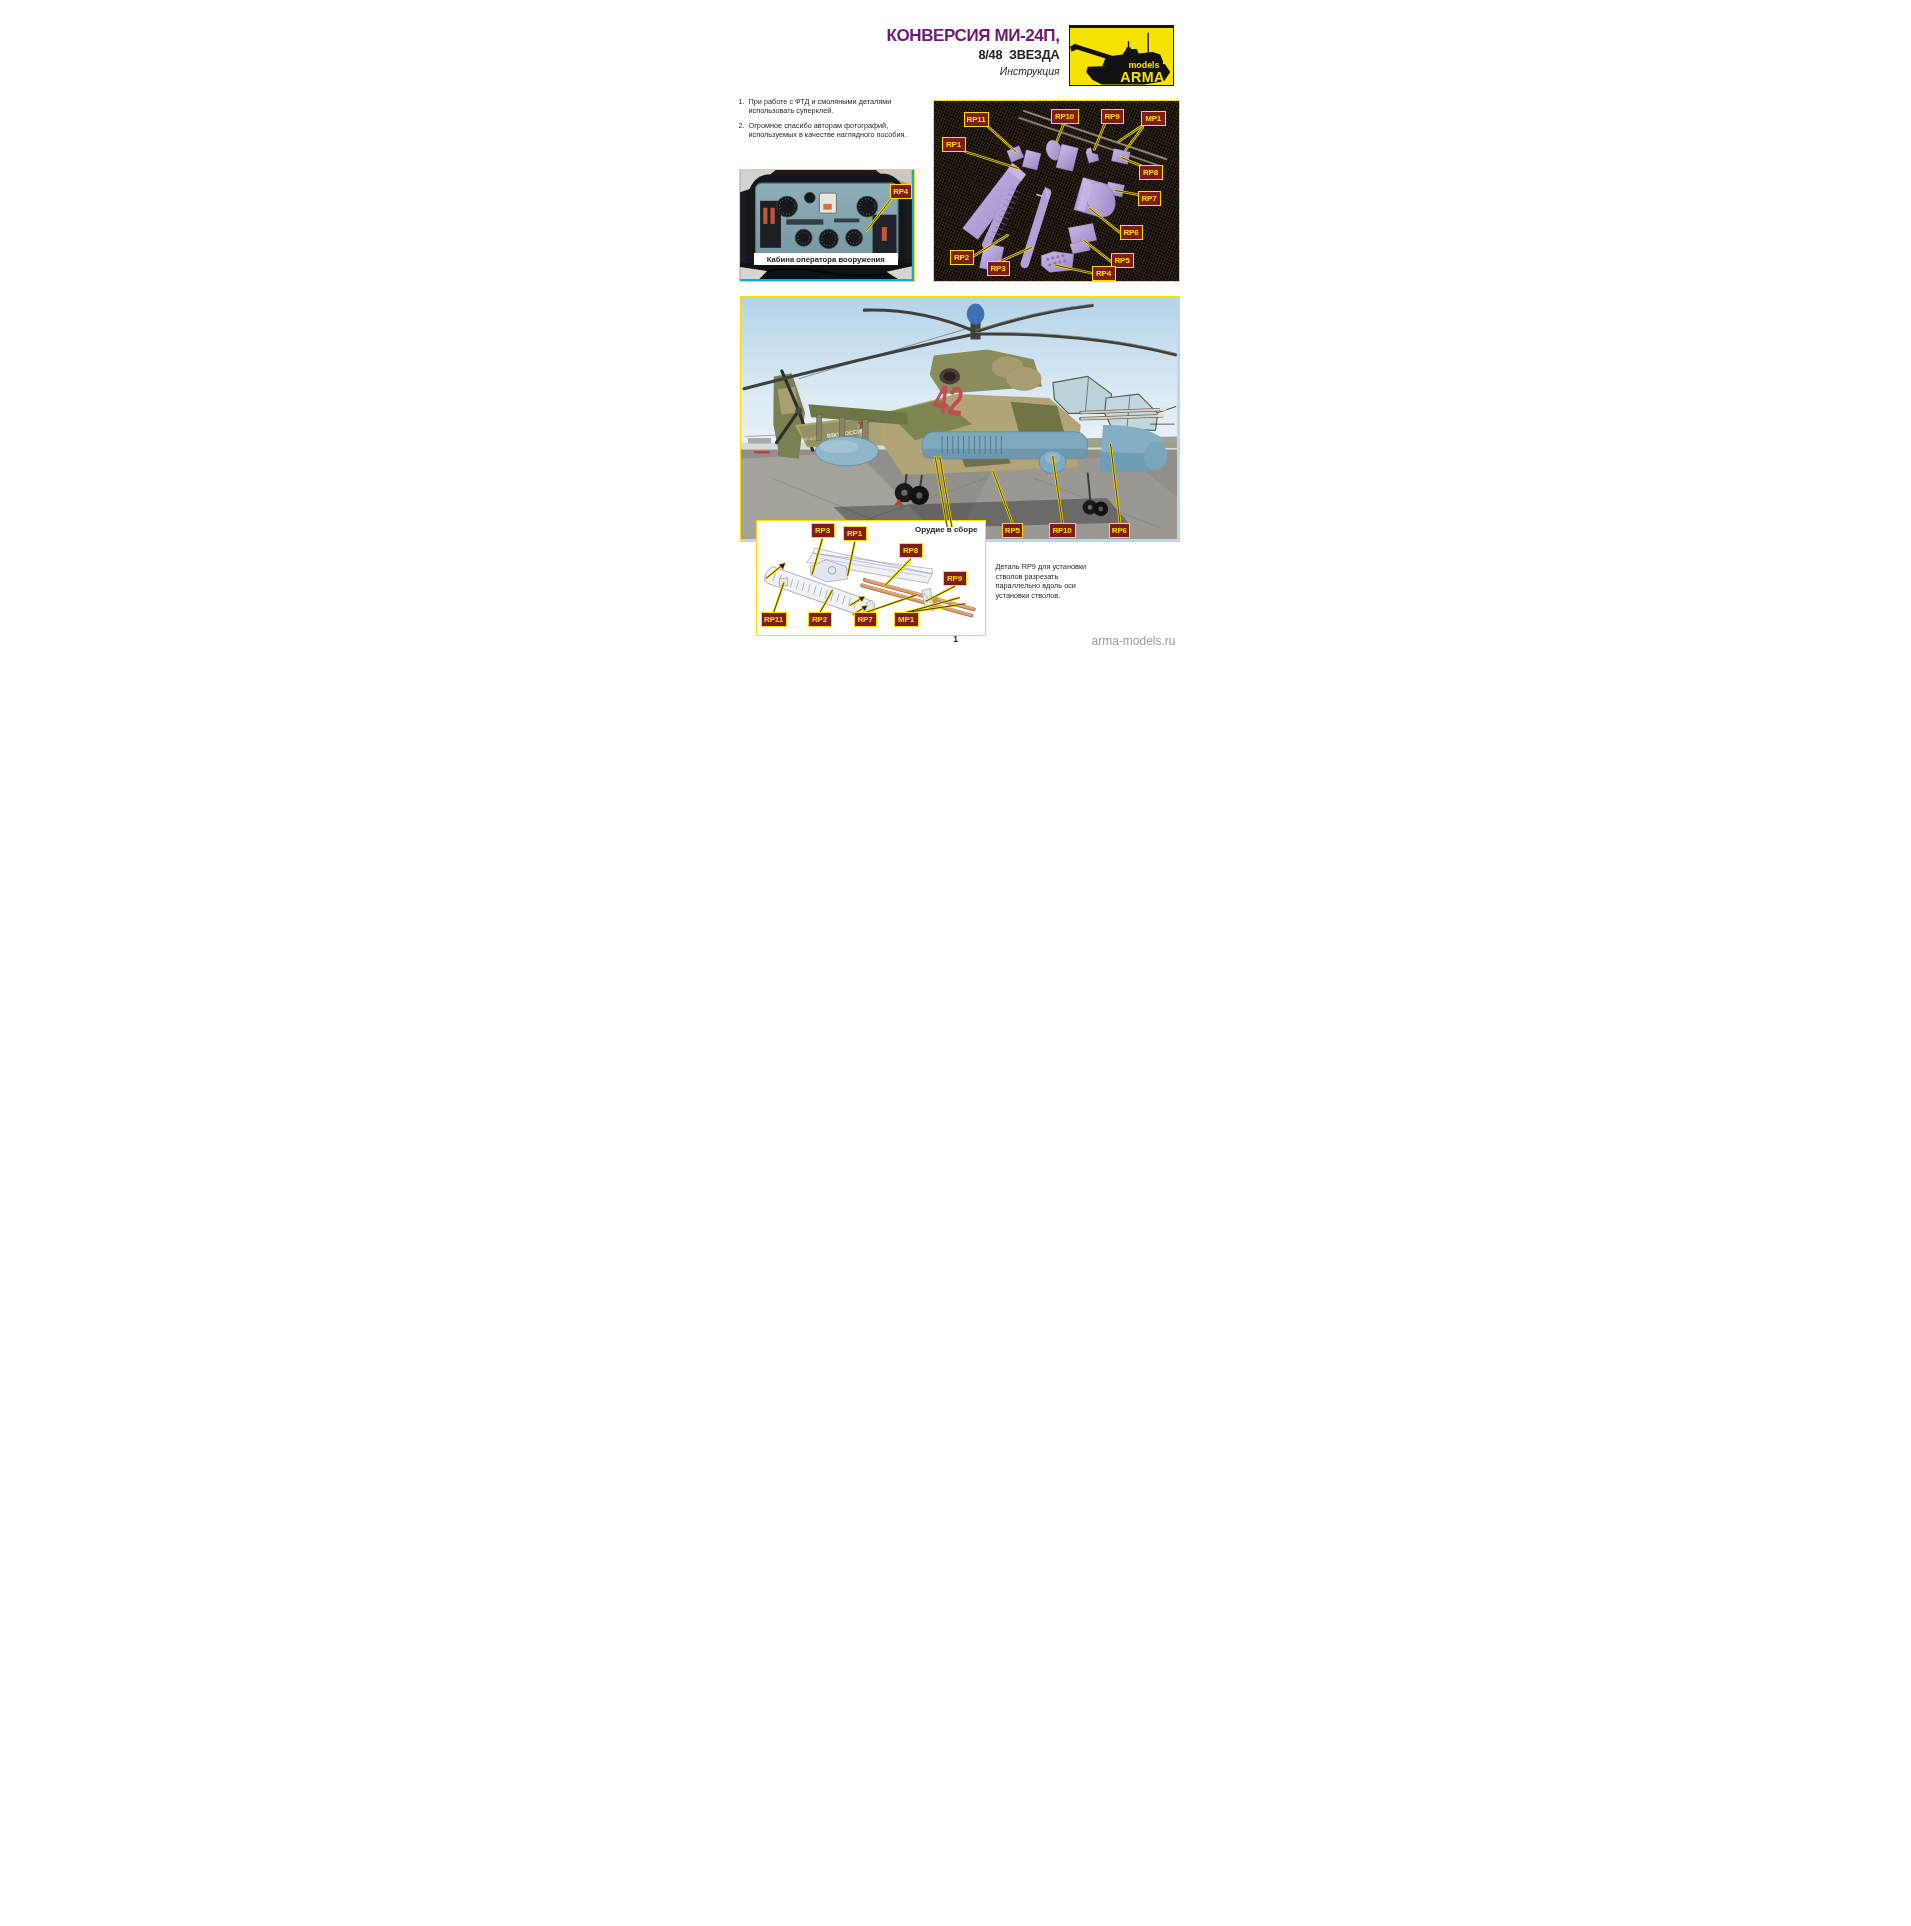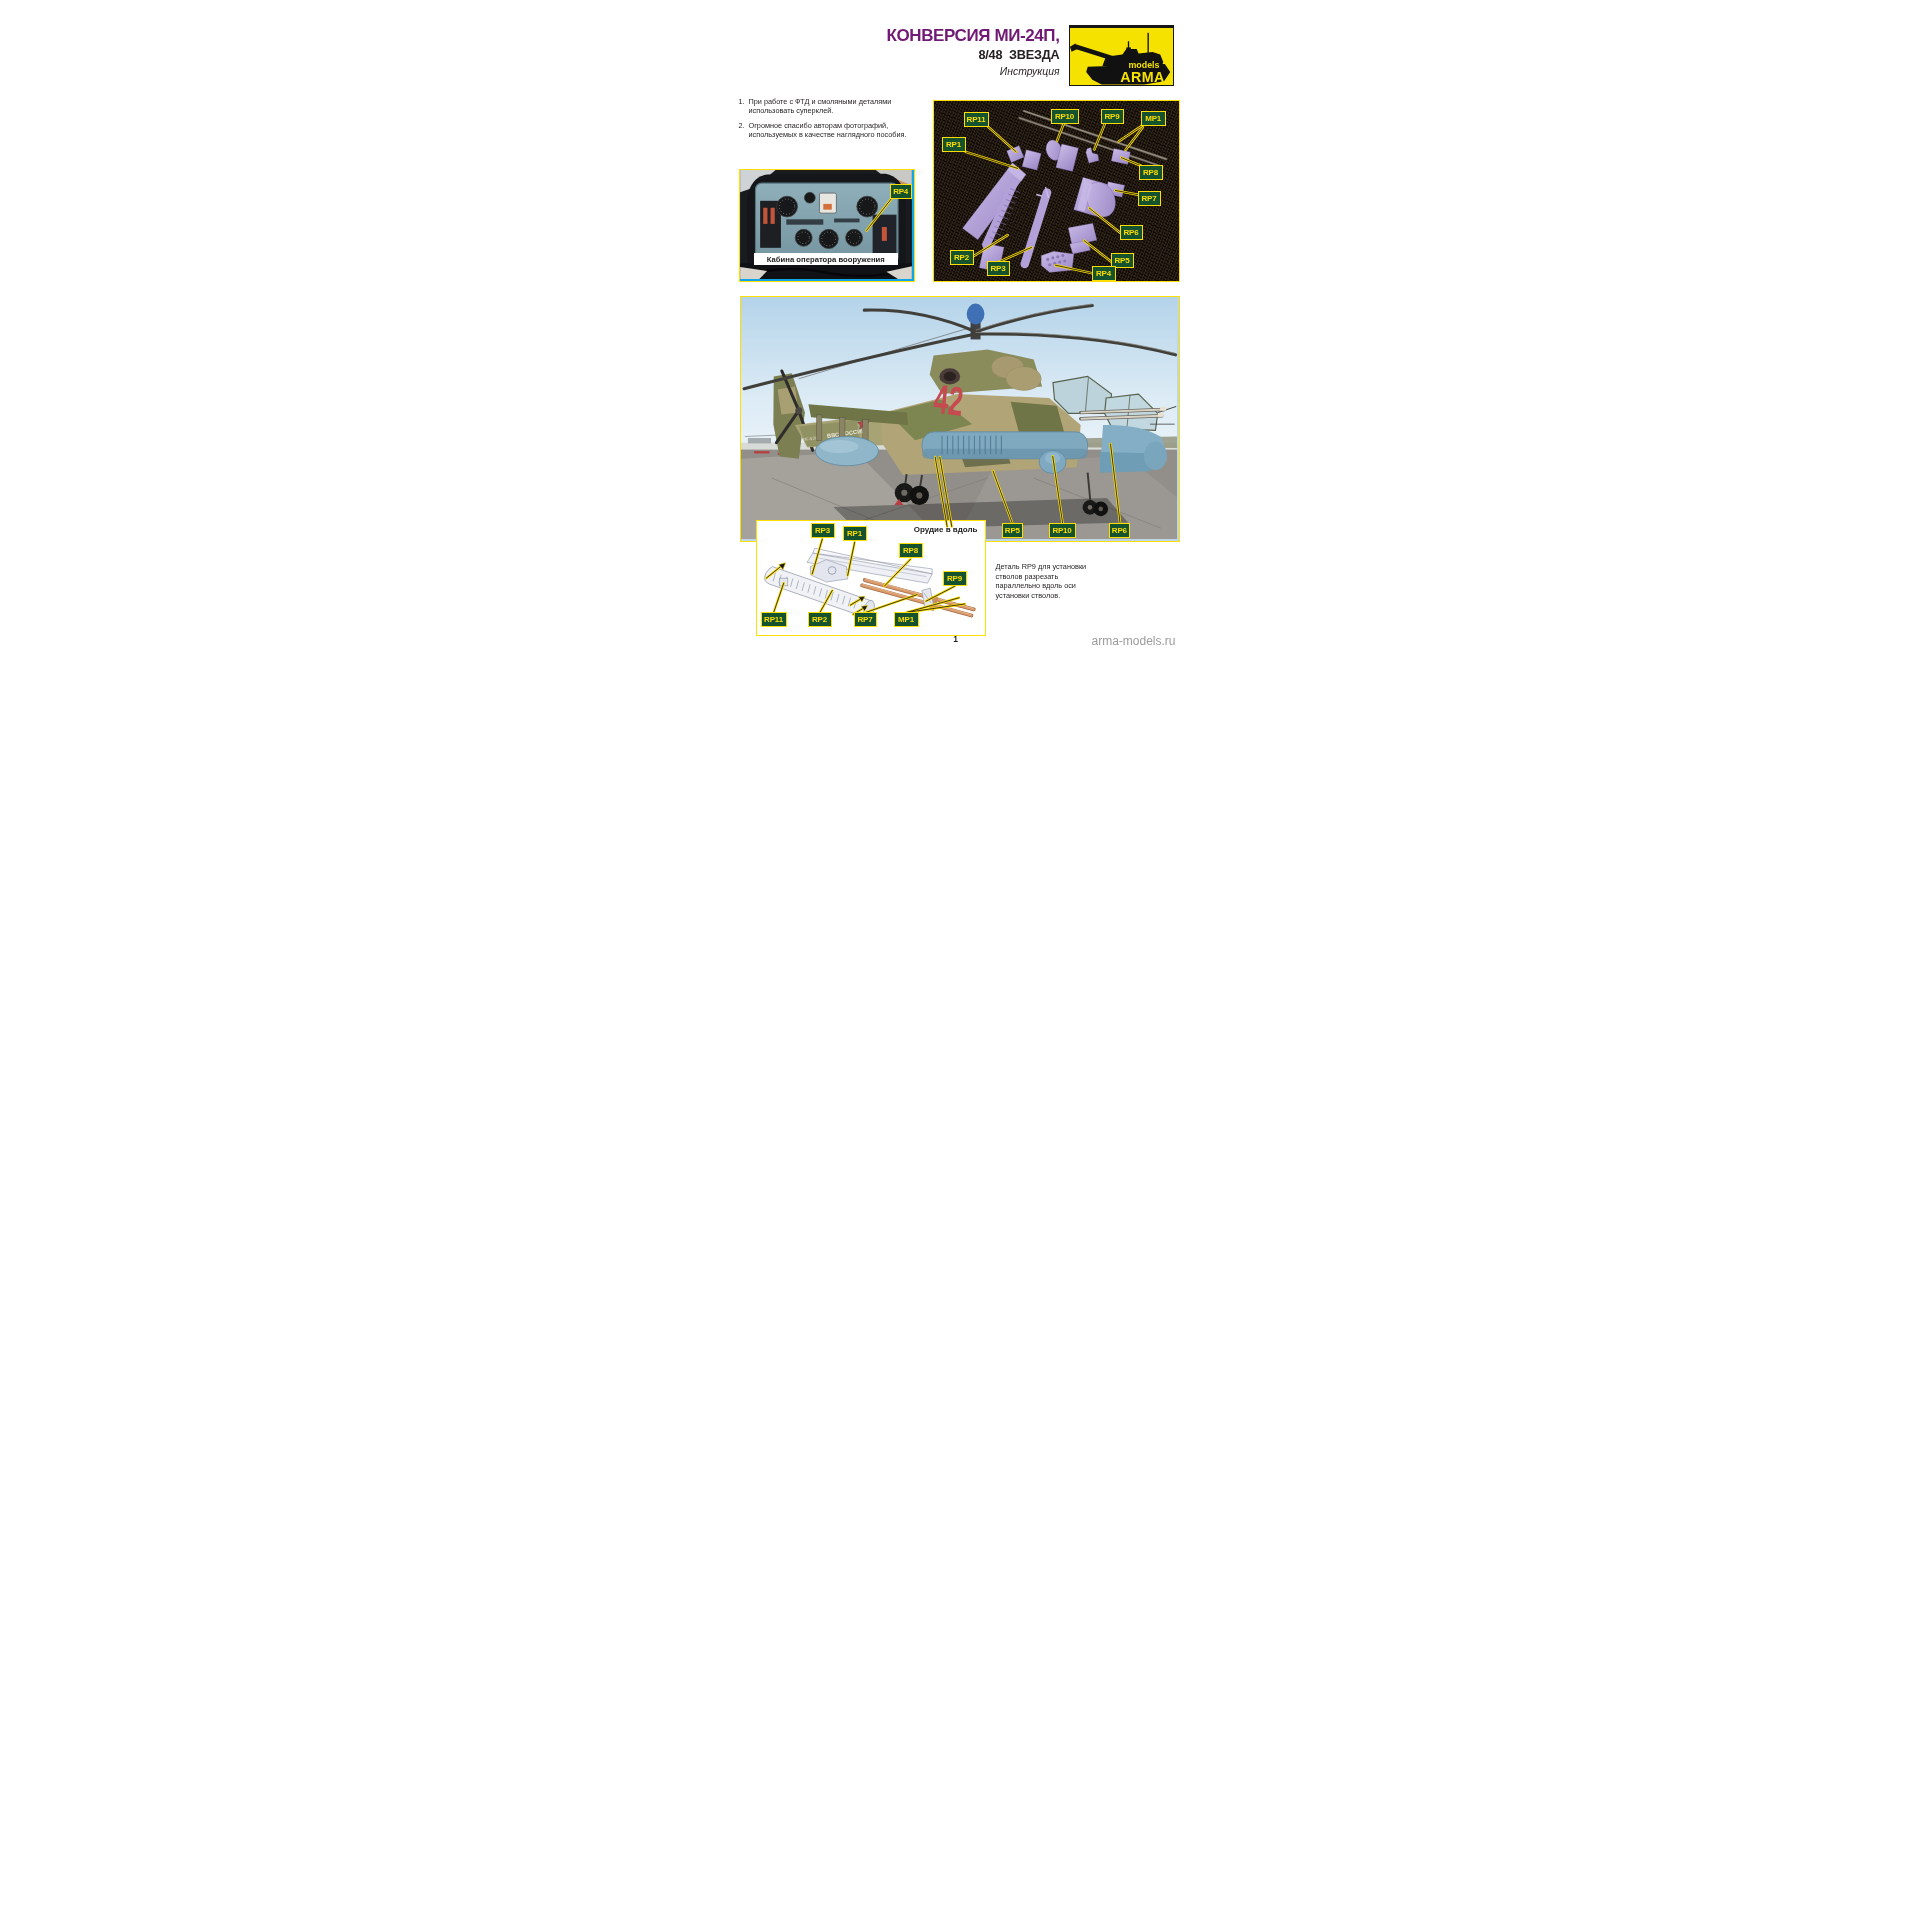--- a/index.html
+++ b/index.html
@@ -22,21 +22,21 @@
      background-image:repeating-linear-gradient(112deg,rgba(105,82,52,.28) 0 0.8px,rgba(0,0,0,0) 0.8px 2.7px),
                       repeating-linear-gradient(22deg,rgba(0,0,0,.55) 0 1.2px,rgba(0,0,0,0) 1.2px 3.1px);}
   #fig-heli{left:23px;top:296px;width:440px;height:246px;z-index:1;background:#bcd7ea;}
   #panel-assembly{position:absolute;left:39px;top:520px;width:230px;height:116px;background:#fff;
      border:1.9px solid #FFDE00;box-sizing:border-box;z-index:2;}
   .caption-band{position:absolute;left:38px;top:254px;width:144px;height:12px;background:#fff;z-index:2;
      display:flex;align-items:center;justify-content:center;font-size:7.7px;font-weight:700;color:#1c1c1c;}
   #assembly-caption{position:absolute;right:217px;top:525px;font-size:8px;font-weight:700;color:#1c1c1c;z-index:3;}
   #rp9-note{position:absolute;left:279px;top:562px;font-size:7.3px;line-height:9.6px;z-index:2;}
   
-  .lb{position:absolute;z-index:6;background:#14532d;border:1.5px solid #FFDD00;color:#FFDD00;
+  .lb{position:absolute;z-index:6;background:#7f1d1d;border:1.5px solid #FFDD00;color:#FFDD00;
       font-weight:700;font-size:8px;line-height:1;padding:2.7px 0;text-align:center;
       box-sizing:border-box;letter-spacing:-0.2px;}
   
   #leaders{position:absolute;left:0;top:0;z-index:5;pointer-events:none;}
   
   #pageno{position:absolute;left:0;right:0;top:634px;text-align:center;font-size:8.5px;font-weight:700;z-index:2;}
   #website{position:absolute;right:19px;top:634px;font-size:12px;font-weight:400;color:#9B9B9B;z-index:2;}
 </style>
 </head>
 <body>
@@ -368,21 +368,21 @@
         <line x1="198" y1="184" x2="192" y2="206"></line>
           <line x1="213" y1="189" x2="207" y2="211"></line>
         <line x1="228" y1="194" x2="222" y2="216"></line>
           <line x1="243" y1="199" x2="237" y2="221"></line>
         <line x1="258" y1="204" x2="252" y2="226"></line>
       </g>
       <rect x="58" y="148" width="22" height="20" fill="#e4e7ee" stroke="#8890a0" stroke-width="1.5"></rect>
     </svg>
   </div>
 
-  <div id="assembly-caption">Орудие в вдоль</div>
+  <div id="assembly-caption">Орудие в сборе</div>
   <div id="rp9-note" class="pre">Деталь RP9 для установки
 стволов разрезать
 параллельно вдоль оси
 установки стволов.</div>
 
   <svg id="leaders" width="478" height="676" viewBox="0 0 1240 1754">
     <g stroke="#FFDE00" stroke-width="6.5" stroke-linecap="round">
       <line x1="452" y1="516" x2="388" y2="598"></line>
       <line x1="700" y1="326" x2="776" y2="394"></line>
         <line x1="899" y1="322" x2="882" y2="366"></line>

